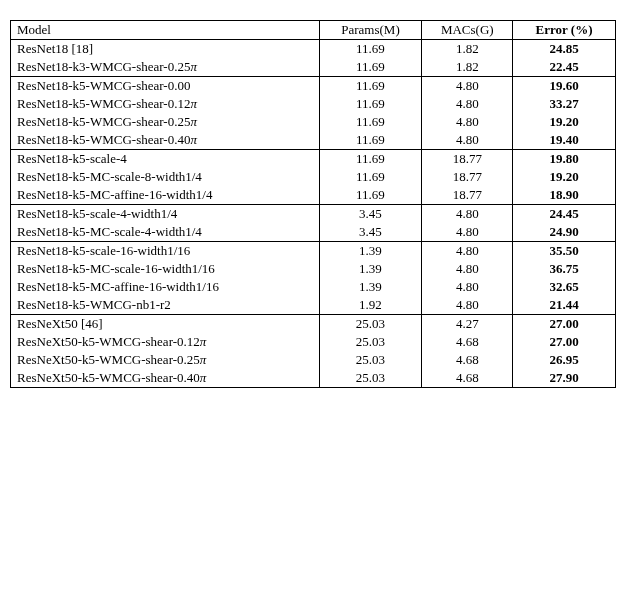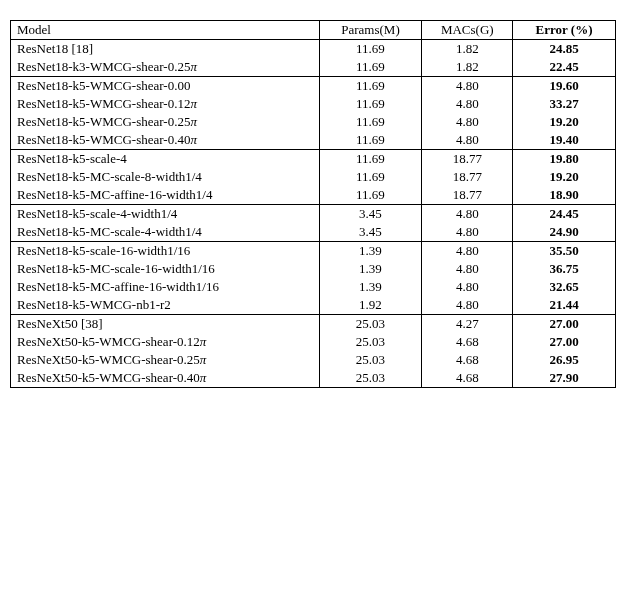--- a/index.html
+++ b/index.html
@@ -154,21 +154,21 @@
           <td class="num vmid">4.80</td>
           <td class="num vmid vright bold">32.65</td>
         </tr>
         <tr>
           <td class="vleft">ResNet18-k5-WMCG-nb1-r2</td>
           <td class="num vmid">1.92</td>
           <td class="num vmid">4.80</td>
           <td class="num vmid vright">21.44</td>
         </tr>
         <tr class="hline">
-          <td class="vleft">ResNeXt50 [38]</td>
+          <td class="vleft">ResNeXt50 [46]</td>
           <td class="num vmid">25.03</td>
           <td class="num vmid">4.27</td>
           <td class="num vmid vright">27.00</td>
         </tr>
         <tr>
           <td class="vleft">ResNeXt50-k5-WMCG-shear-0.12<span class="pi">π</span></td>
           <td class="num vmid">25.03</td>
           <td class="num vmid">4.68</td>
           <td class="num vmid vright">27.00</td>
         </tr>

